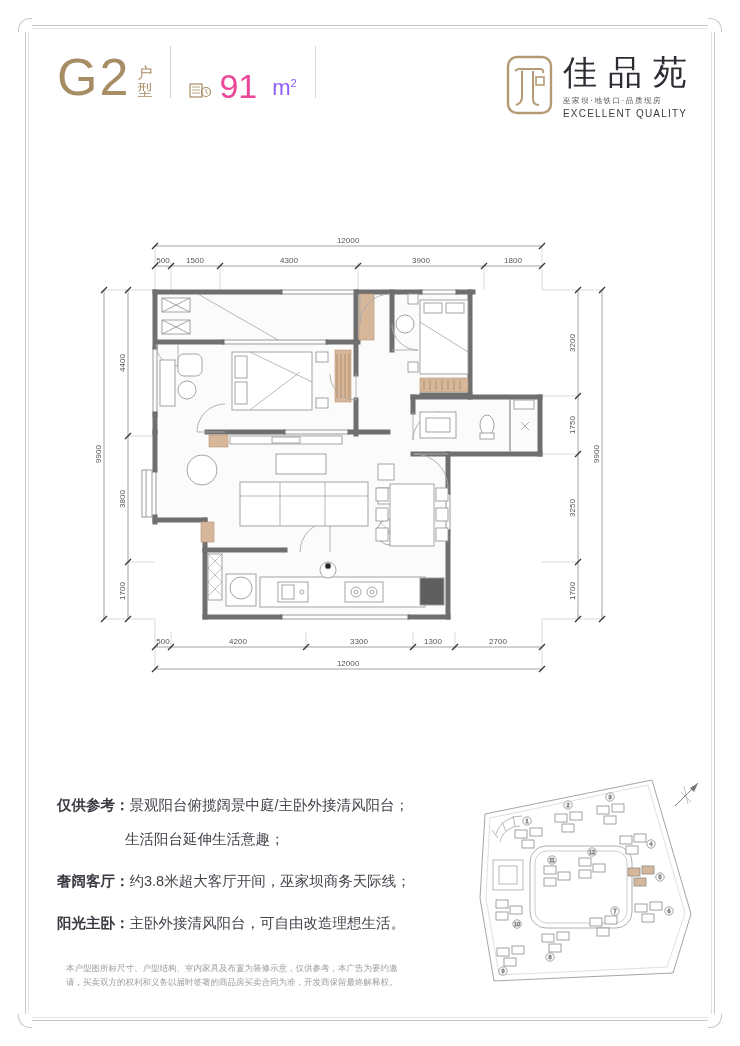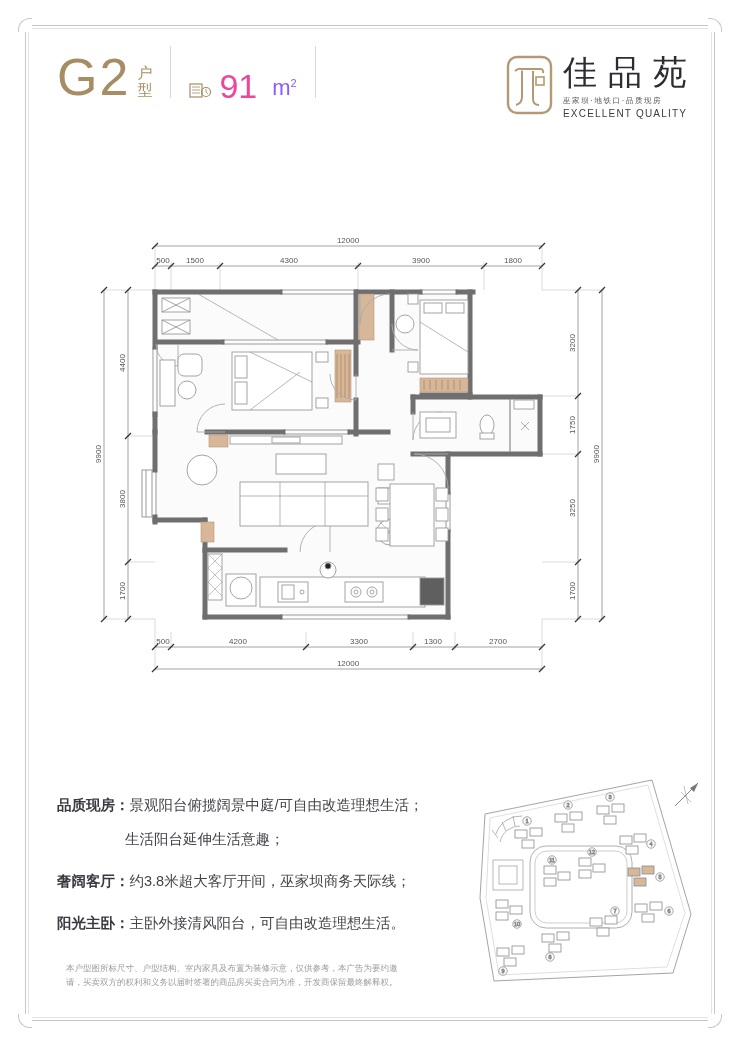--- a/index.html
+++ b/index.html
@@ -287,21 +287,21 @@
         <circle cx="266" cy="360" r="2"></circle>
           <circle cx="282" cy="360" r="2"></circle>
         <rect x="330" y="346" width="24" height="27" fill="#5f5f5f"></rect>
         <circle cx="238" cy="338" r="8" fill="#ffffff"></circle>
         <circle cx="238" cy="334" r="3" fill="#222"></circle>
       </g>
     </g>
   </svg>
 
   <div class="features">
-    <p><span class="t">品质现房：</span><span>景观阳台俯揽阔景中庭/可自由改造理想生活；</span></p>
+    <p><span class="t">仅供参考：</span><span>景观阳台俯揽阔景中庭/主卧外接清风阳台；</span></p>
     <p class="indent"><span>生活阳台延伸生活意趣；</span></p>
     <p><span class="t">奢阔客厅：</span><span>约3.8米超大客厅开间，巫家坝商务天际线；</span></p>
     <p><span class="t">阳光主卧：</span><span>主卧外接清风阳台，可自由改造理想生活。</span></p>
   </div>
 
   <div class="disc">本户型图所标尺寸、户型结构、室内家具及布置为装修示意，仅供参考，本广告为要约邀请，买卖双方的权利和义务以届时签署的商品房买卖合同为准，开发商保留最终解释权。</div>
 
   <svg class="siteplan" width="240" height="222" viewBox="0 0 240 222">
     <g stroke="#9a9a9a" stroke-width="0.9" fill="none">
       <polygon points="15,38 182,4 221,138 203,197 24,205 10,122"></polygon>

